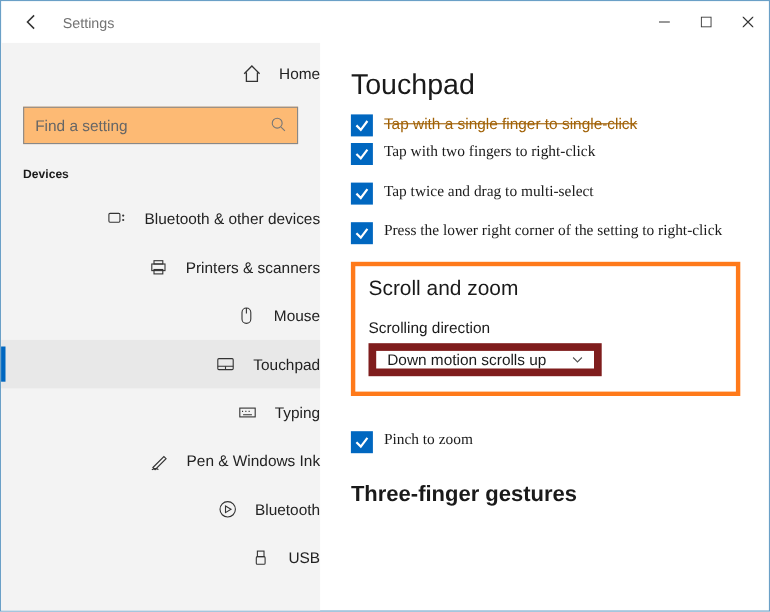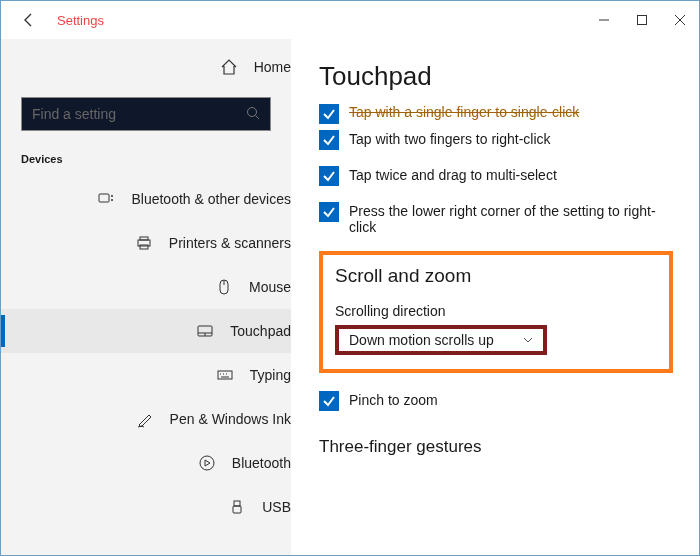--- a/index.html
+++ b/index.html
@@ -13,21 +13,21 @@
   overflow: hidden;
   border: 1px solid #6aa0c7;
 }
 .titlebar {
   height: 38px;
   display: flex;
   align-items: center;
   padding-left: 20px;
 }
 .titlebar .back { margin-right: 20px; color: #333; display:flex; align-items:center;}
-.titlebar .title { font-size: 13px; color: #ef4444;}
+.titlebar .title { font-size: 13px; color: #737373;}
 .win-controls {
   margin-left: auto;
   display: flex;
 }
 .win-controls div {
   width: 38px;
   height: 38px;
   display: flex;
   align-items: center;
   justify-content: center;
@@ -52,21 +52,21 @@
   padding-left: 20px;
   gap: 16px;
   color: #222;
   font-size: 14px;
   cursor: default;
   justify-content: flex-end;
 }
 .search-wrap {
   margin: 8px 20px 16px 20px;
   border: 1px solid #888;
-  background: #0f172a;
+  background: #fdba74;
   height: 34px;
   display: flex;
   align-items: center;
   padding: 0 10px;
   color: #666;
   font-size: 14px;
   gap: 32px;
 }
 .search-wrap .ph { flex: 1; }
 .group-header {
@@ -124,51 +124,51 @@
 .cb {
   width: 20px;
   height: 20px;
   background: #0067c0;
   display: flex;
   align-items: center;
   justify-content: center;
   flex-shrink: 0;
 }
 .cb svg { display: block; }
-.check-row .txt { padding-top: 1px; }
+.check-row .txt { padding-top: 1px; font-family: Liberation Serif, serif; }
 .section-title {
   font-size: 19px;
   font-weight: 400;
   margin-top: 14px;
   margin-bottom: 10px;
 }
 .highlight-box {
   border: 4px solid #ff7a1a;
   padding: 10px 12px 14px 12px;
   margin-top: 4px;
   position: relative;
 }
 .dd-label {
   font-size: 14px;
   margin-top: 16px;
   margin-bottom: 6px;
 }
 .dropdown {
-  border: 4px solid #7f1d1d;
+  border: 7px solid #7f1d1d;
   width: 212px;
   height: 30px;
   display: flex;
   align-items: center;
   padding: 0 10px;
   font-size: 14px;
   justify-content: space-between;
 }
 .three-finger {
-  font-size: 17px;
-  font-weight: 400;
+  font-size: 20px;
+  font-weight: 700;
   margin-top: 26px;
 }
 .icon svg, .home-row svg { display: block; }
 </style>
 </head>
 <body>
 
 <div class="titlebar">
   <span class="back">
     <svg width="16" height="16" viewBox="0 0 16 16">
@@ -337,21 +337,21 @@
       <div class="section-title" style="margin-top:0">Scroll and zoom</div>
       <div class="dd-label">Scrolling direction</div>
       <div class="dropdown">
         <span>Down motion scrolls up</span>
         <span><svg width="10" height="10" viewBox="0 0 10 10">
               <path d="M1 3 L5 7 L9 3" stroke="#555" fill="none"></path>
             </svg></span>
       </div>
     </div>
 
-    <div class="check-row" style="margin-top:18px">
+    <div class="check-row" style="margin-top:32px">
       <span class="cb">
           <svg width="14" height="14" viewBox="0 0 14 14">
             <path d="M2 7 L6 11 L12 3" stroke="#fff" stroke-width="2" fill="none"></path>
           </svg>
         </span>
       <span class="txt">Pinch to zoom</span>
     </div>
 
     <div class="three-finger">Three-finger gestures</div>
 

